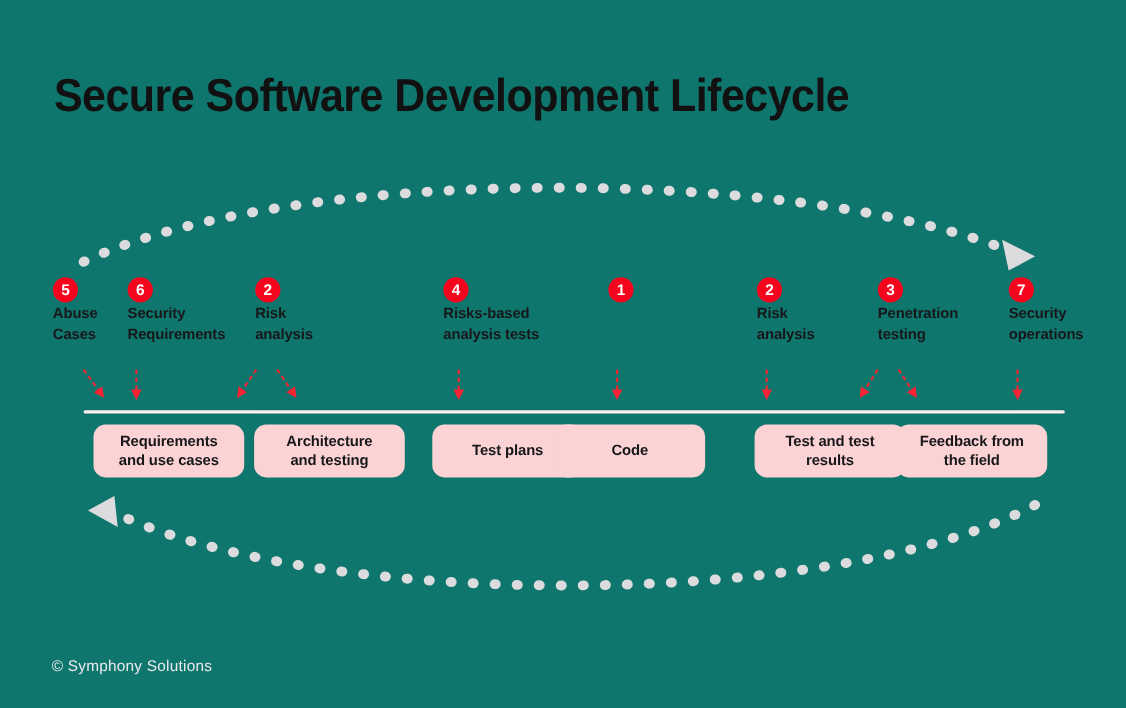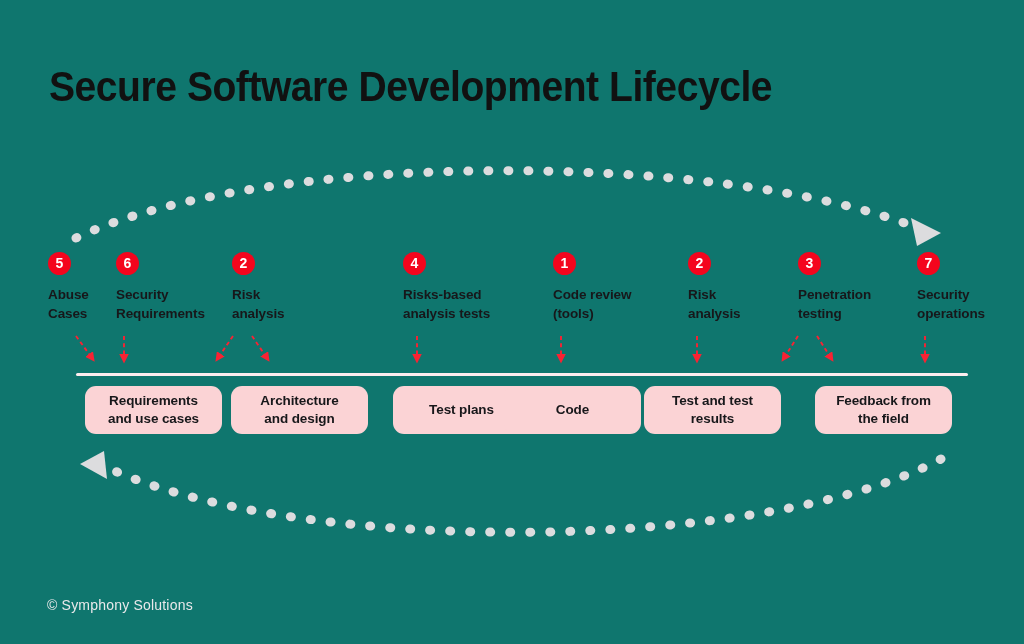--- a/index.html
+++ b/index.html
@@ -56,21 +56,20 @@
     border-radius: 50%;
     background: #f4051d;
     color: #ffffff;
     font-size: 14px;
     font-weight: bold;
     line-height: 23px;
     text-align: center;
     font-family: "Liberation Sans", sans-serif;
   }
   .phase-label {
-    margin-top: 10px;
     font-size: 13.5px;
     font-weight: bold;
     color: #17171a;
     line-height: 19px;
     white-space: pre-line;
     letter-spacing: -0.1px;
   }
 
   
   .divider {
@@ -165,22 +164,20 @@
   </div>
 
   <div class="phase" style="left:403px;width:110px;">
     <div class="badge">4</div>
     <div class="phase-label">Risks-based
 analysis tests</div>
   </div>
 
   <div class="phase" style="left:553px;width:100px;">
     <div class="badge">1</div>
-    <div class="phase-label">Code review
-(tools)</div>
   </div>
 
   <div class="phase" style="left:688px;width:80px;">
     <div class="badge">2</div>
     <div class="phase-label">Risk
 analysis</div>
   </div>
 
   <div class="phase" style="left:798px;width:100px;">
     <div class="badge">3</div>
@@ -195,29 +192,29 @@
   </div>
 
   <div class="divider"></div>
 
   <div class="artifact" style="left:85px;width:137px;">
     <span>Requirements
 and use cases</span>
   </div>
   <div class="artifact" style="left:231px;width:137px;">
     <span>Architecture
-and design</span>
+and testing</span>
   </div>
   <div class="artifact" style="left:393px;width:137px;">
     <span>Test plans</span>
   </div>
   <div class="artifact" style="left:504px;width:137px;">
     <span>Code</span>
   </div>
-  <div class="artifact" style="left:644px;width:137px;">
+  <div class="artifact" style="left:686px;width:137px;">
     <span>Test and test
 results</span>
   </div>
   <div class="artifact" style="left:815px;width:137px;align-items:center;">
     <span>Feedback from
 the field</span>
   </div>
 
   <div class="footer">© Symphony Solutions</div>
 

